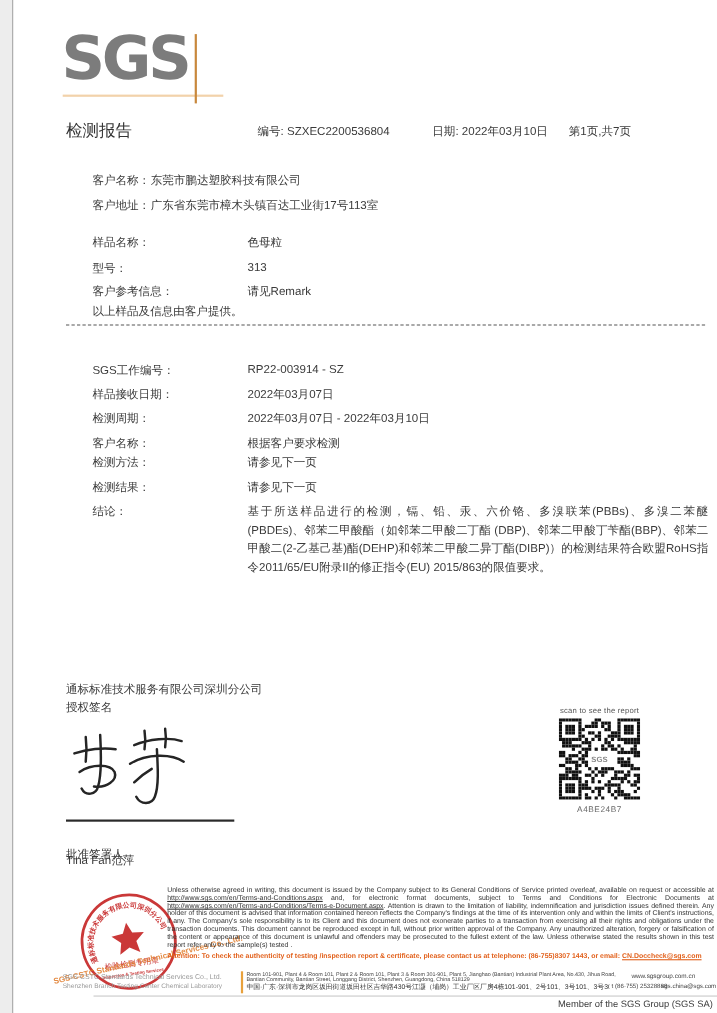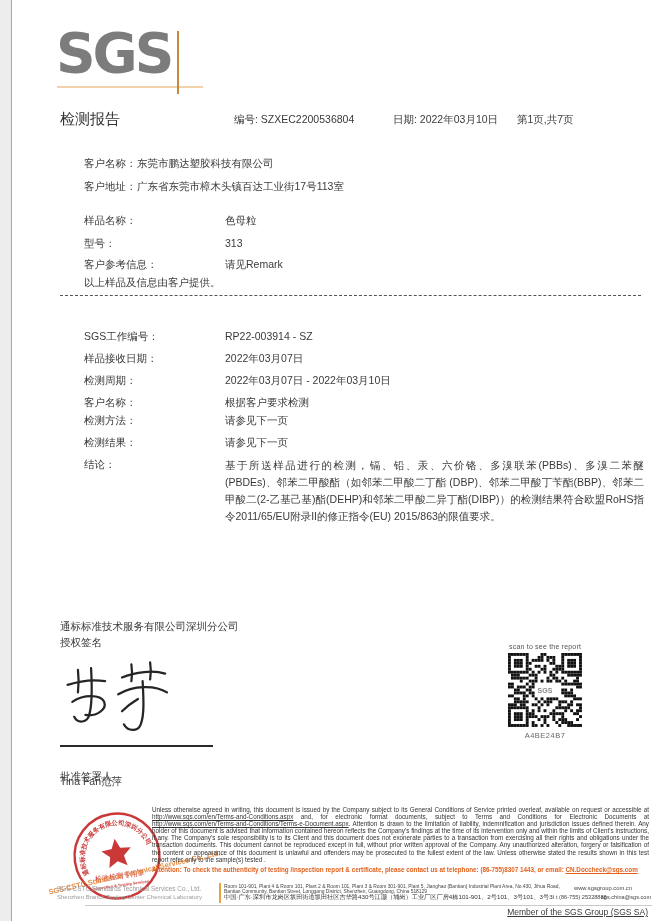--- a/index.html
+++ b/index.html
@@ -45,21 +45,21 @@
   .attention .lnk{text-decoration:underline;}
   .addr-divider{left:219px;top:883px;width:2px;height:20px;background:#e8a13c;}
   .addr-en{left:224px;top:884px;width:344px;font-size:4.9px;color:#444;line-height:5.2px;}
   .website{left:574px;top:885px;font-size:5.8px;color:#444;}
   .addr-cn{left:224px;top:893px;width:330px;font-size:6.2px;color:#333;white-space:nowrap;overflow:hidden;}
   .phone{left:556px;top:894px;font-size:5.6px;color:#444;}
   .email{left:601px;top:894px;font-size:5.6px;color:#444;}
   .footer-co{left:57px;top:885px;font-size:6.4px;color:#9a9a9a;white-space:nowrap;}
   .footer-branch{left:57px;top:894px;font-size:6px;color:#9a9a9a;white-space:nowrap;}
   .bottom-line{left:85px;top:905px;width:567px;height:1px;background:#c9c9c9;}
-  .member{left:392px;top:907px;width:256px;text-align:right;font-size:8.5px;color:#3a3a3a;text-decoration:underline;}
+  .member{left:392px;top:907px;width:256px;text-align:right;font-size:8.5px;color:#3a3a3a;}
   
   .stamp{left:72px;top:811px;width:90px;height:90px;transform:rotate(-8deg);opacity:.92;}
   .overlay-stamp{left:46px;top:864px;width:210px;font-size:7.4px;color:#e07a28;opacity:.85;
                  transform:rotate(-13deg);white-space:nowrap;font-weight:bold;}
 </style>
 </head>
 <body>
 
 <div class="page">
   <div class="abs scan-strip"></div>

